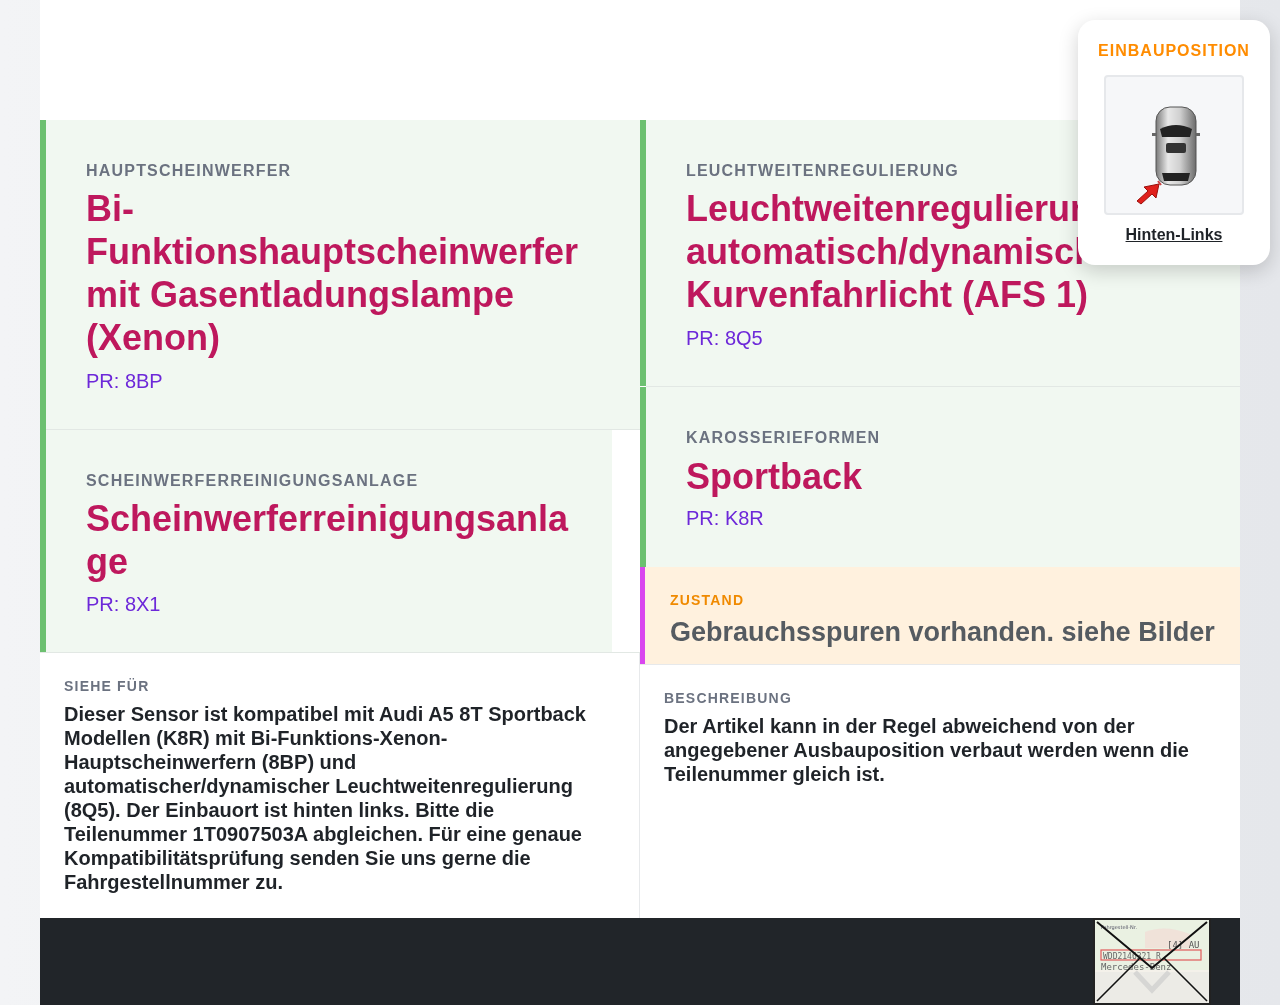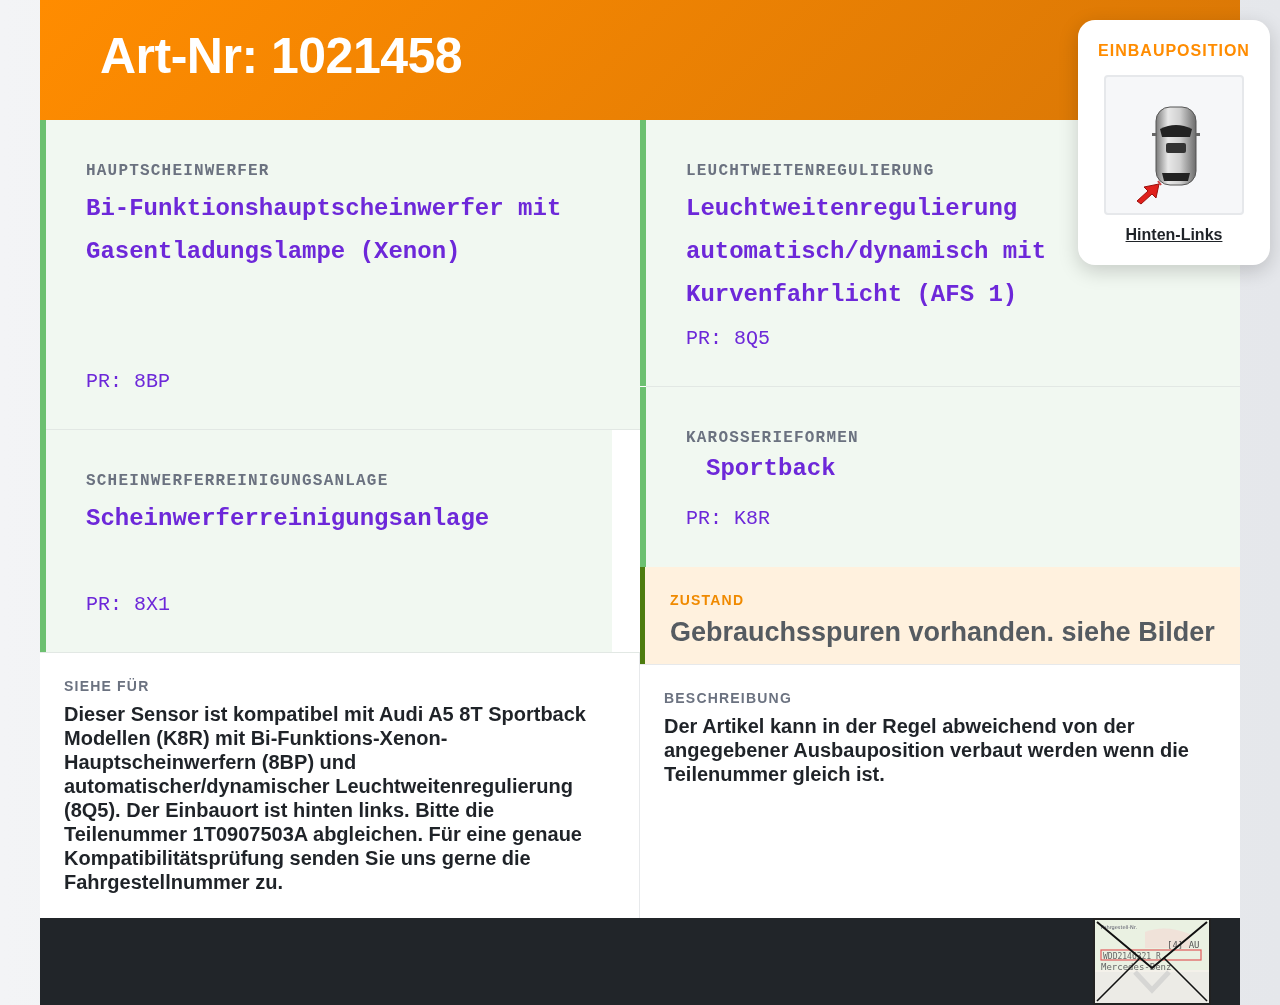--- a/index.html
+++ b/index.html
@@ -18,37 +18,36 @@
       background: linear-gradient(135deg, #ff8c00 0%, #d97706 100%);
     }
     .header-title {
       position: absolute; left: 60px; top: 28px;
       color: #ffffff; font-size: 50px; font-weight: 700; letter-spacing: -0.5px;
       line-height: 56px;
     }
     .card {
       position: absolute; background: #f1f8f1; border-left: 6px solid #6cc070;
       padding-left: 32px;
-      font-family: Liberation Mono, monospace;
     }
     .card .label {
       position: absolute; left: 40px; color: #6b7280; font-size: 16px; font-weight: 700;
       letter-spacing: 1.2px; text-transform: uppercase;
     }
     .card .value {
-      position: absolute; left: 40px; right: 30px; color: #6d28d9; font-size: 24px; font-weight: 700;
+      position: absolute; left: 40px; right: 30px; color: #be185d; font-size: 36px; font-weight: 700;
       line-height: 43px; word-break: break-word;
     }
     .card .pr {
       position: absolute; left: 40px; color: #6d28d9; font-size: 20px;
     }
     .divider-h { position: absolute; height: 1px; background: #e2e8e4; }
     .condition {
       position: absolute; left: 600px; top: 567px; width: 600px; height: 97px;
-      background: #fff1de; border-left: 5px solid #4d7c0f;
+      background: #fff1de; border-left: 5px solid #d946ef;
     }
     .condition .label {
       position: absolute; left: 25px; top: 25px; color: #f08a00;
       font-size: 14px; font-weight: 700; letter-spacing: 1.2px;
     }
     .condition .text {
       position: absolute; left: 25px; top: 50px; color: #555b61; font-size: 27px; font-weight: 700;
     }
     .info-block { position: absolute; background: #ffffff; }
     .info-block .label {
@@ -90,23 +89,20 @@
     .popup-caption {
       position: absolute; left: 0; right: 0; top: 206px; text-align: center;
       color: #1f2328; font-size: 16px; font-weight: 700; text-decoration: underline;
     }
   </style>
 </head>
 <body>
 
 <div class="page">
 
-  <div class="header">
-    <div class="header-title">Art-Nr: 1021458</div>
-  </div>
 
   <div class="card" style="left:0; top:120px; width:600px; height:310px;">
     <div class="label" style="top:42px;">HAUPTSCHEINWERFER</div>
     <div class="value" style="top:67px;">Bi-Funktionshauptscheinwerfer mit Gasentladungslampe (Xenon)</div>
     <div class="pr" style="top:250px;">PR: 8BP</div>
   </div>
   <div class="divider-h" style="left:6px; top:429px; width:594px;"></div>
 
   <div class="card" style="left:600px; top:120px; width:600px; height:266px;">
     <div class="label" style="top:42px;">LEUCHTWEITENREGULIERUNG</div>
@@ -117,21 +113,21 @@
 
   <div class="card" style="left:0; top:430px; width:572px; height:222px;">
     <div class="label" style="top:42px;">SCHEINWERFERREINIGUNGSANLAGE</div>
     <div class="value" style="top:67px; right:40px; word-break:break-all;">Scheinwerferreinigungsanlage</div>
     <div class="pr" style="top:163px;">PR: 8X1</div>
   </div>
   <div class="divider-h" style="left:0; top:652px; width:600px;"></div>
 
   <div class="card" style="left:600px; top:387px; width:600px; height:180px;">
     <div class="label" style="top:42px;">KAROSSERIEFORMEN</div>
-    <div class="value" style="top:60px;margin-left:20px;">Sportback</div>
+    <div class="value" style="top:68px;">Sportback</div>
     <div class="pr" style="top:120px;">PR: K8R</div>
   </div>
 
   <div class="condition">
     <div class="label">ZUSTAND</div>
     <div class="text">Gebrauchsspuren vorhanden. siehe Bilder</div>
   </div>
   <div class="divider-h" style="left:600px; top:664px; width:600px; background:#e7e9eb;"></div>
 
   <div class="info-block" style="left:0; top:653px; width:599px; height:265px;">

